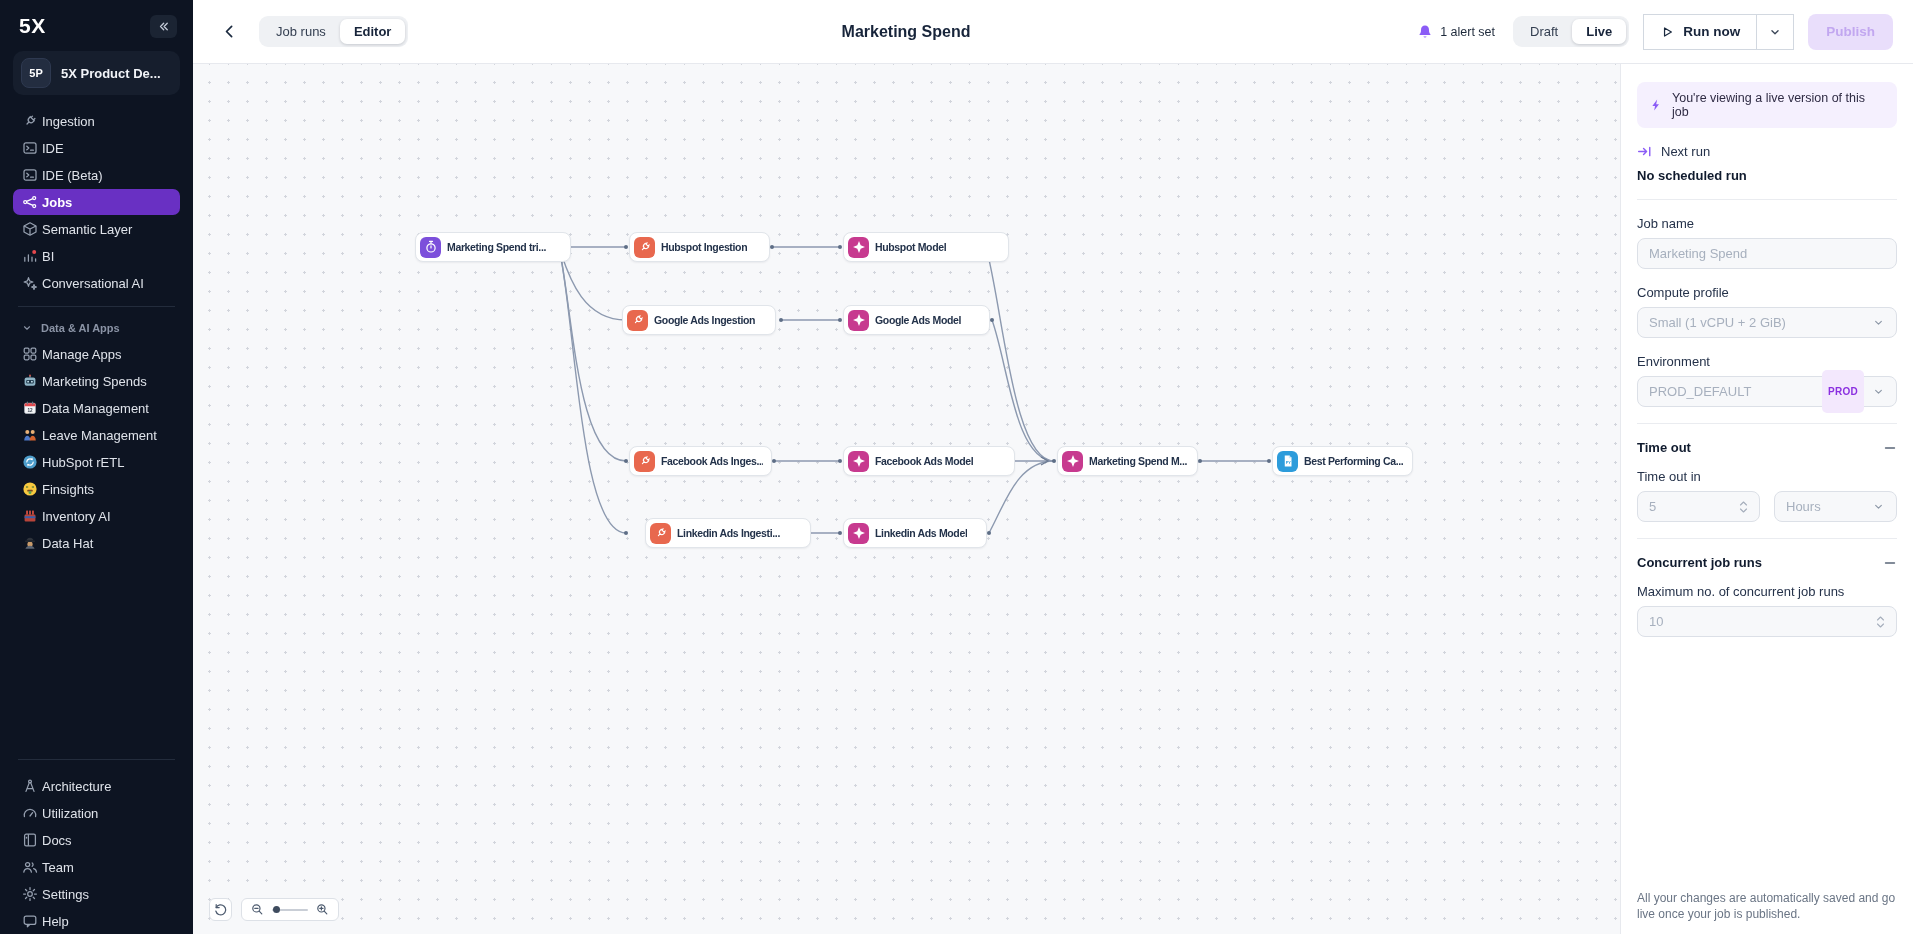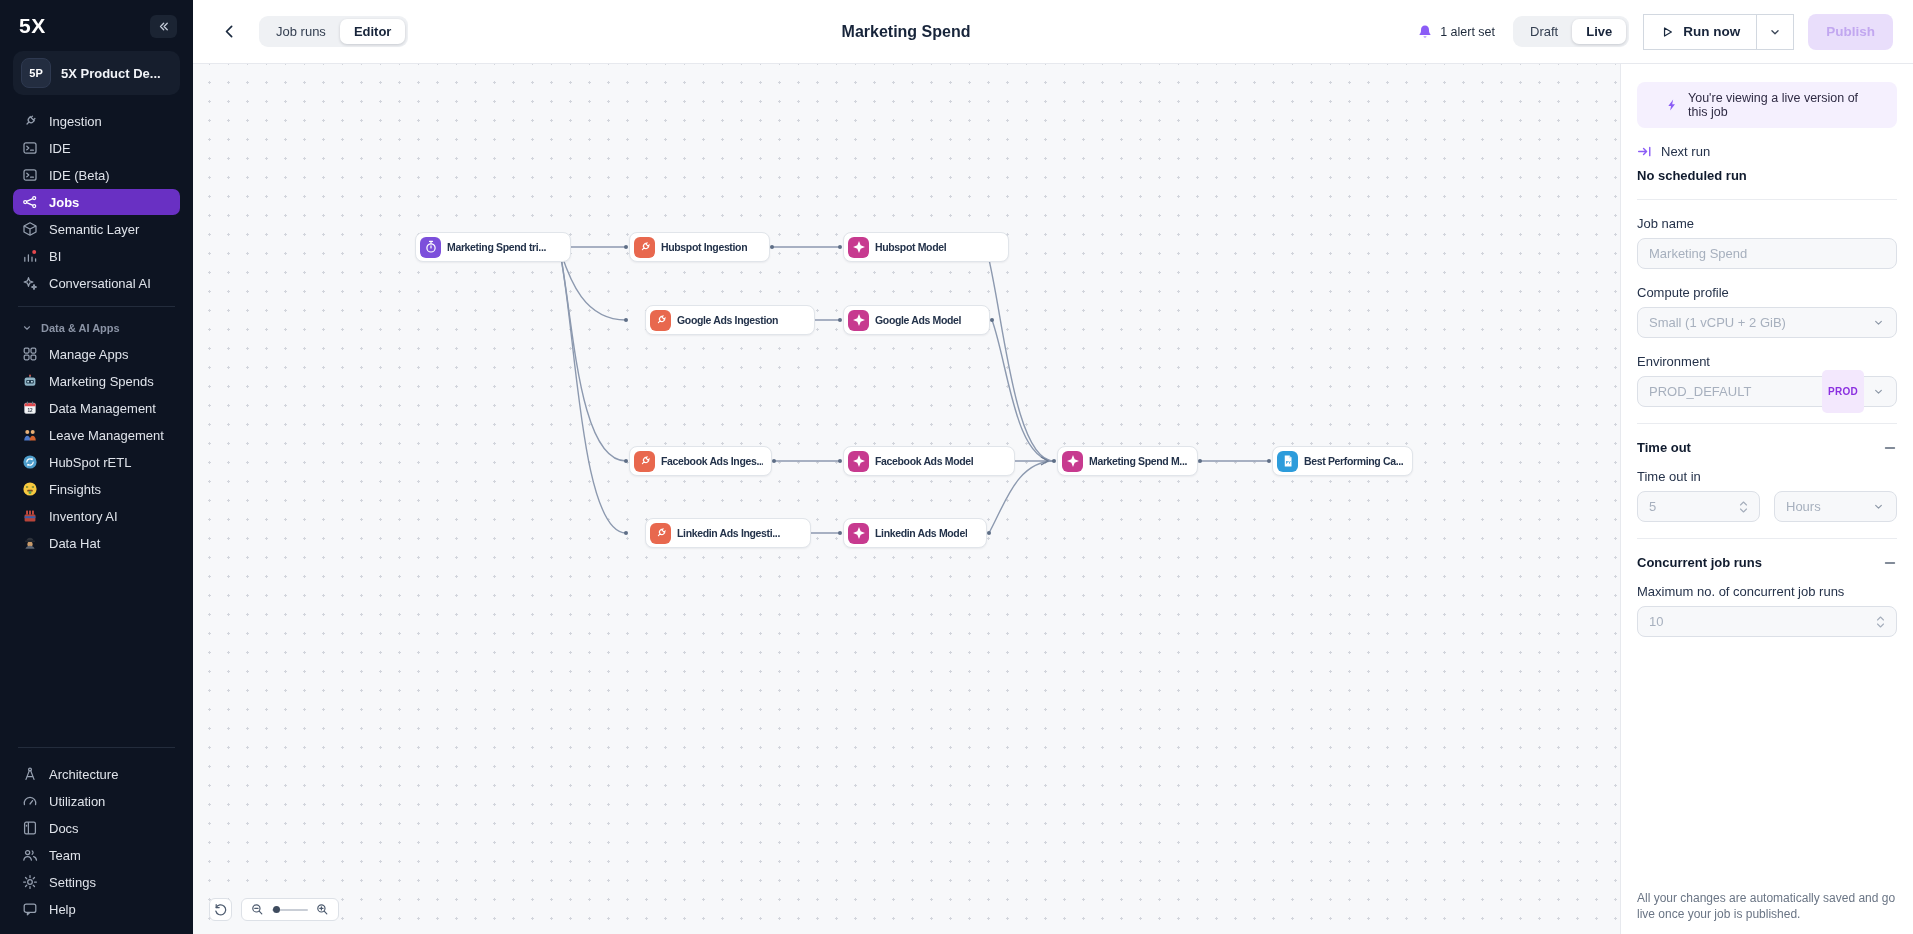--- a/index.html
+++ b/index.html
@@ -8,30 +8,30 @@
     width:1913px; height:934px; overflow:hidden;
     font-family:"Liberation Sans", sans-serif;
     background:#ffffff; color:#1d2a3c;
     -webkit-font-smoothing:antialiased;
   }
   .app { display:flex; width:1913px; height:934px; }
 
   
   .sidebar {
     width:193px; flex:0 0 193px; background:#0d1422; color:#e2e6ed;
-    display:flex; flex-direction:column; padding:14px 13px 12px;
+    display:flex; flex-direction:column; padding:14px 13px 0;
   }
   .sb-top { display:flex; align-items:center; justify-content:space-between; padding:0 3px 0 6px; }
   .logo { font-size:21px; font-weight:800; color:#fff; letter-spacing:.5px; }
   .collapse-btn { width:27px; height:23px; background:#1b2433; border-radius:6px; display:flex; align-items:center; justify-content:center; cursor:pointer; }
   .workspace { margin-top:13px; background:#161e2d; border-radius:10px; padding:7px 8px; display:flex; align-items:center; gap:10px; cursor:pointer; }
   .ws-avatar { width:30px; height:30px; border-radius:8px; background:#232d40; border:1px solid #2e3950; color:#fff; font-size:11px; font-weight:700; display:flex; align-items:center; justify-content:center; }
   .ws-name { font-size:13px; font-weight:700; color:#f2f4f8; white-space:nowrap; }
   .nav { margin-top:13px; display:flex; flex-direction:column; gap:1px; }
-  .nav-item { display:flex; align-items:center; gap:11px; height:26px; padding:0 9px; border-radius:7px; font-size:13px; color:#dfe3ea; cursor:pointer; white-space:nowrap; }
+  .nav-item { display:flex; align-items:center; gap:4px; height:26px; padding:0 9px; border-radius:7px; font-size:13px; color:#dfe3ea; cursor:pointer; white-space:nowrap; }
   .nav-item.active { background:#6930c3; color:#fff; font-weight:600; }
   .nav-icon { width:16px; height:16px; flex:0 0 16px; color:#96a0b0; display:flex; }
   .nav-item.active .nav-icon { color:#ffffff; }
   .sb-divider { height:1px; background:#232c3c; margin:10px 5px; }
   .section-head { display:flex; align-items:center; gap:9px; height:22px; padding:0 9px; color:#8a93a5; font-size:11px; font-weight:700; cursor:pointer; }
   .sb-bottom { margin-top:auto; }
 
   
   .main { flex:1; display:flex; flex-direction:column; min-width:0; }
   .header { height:64px; flex:0 0 64px; background:#fff; border-bottom:1px solid #e7e9ee; display:flex; align-items:center; padding:0 20px 0 22px; position:relative; }
@@ -62,21 +62,21 @@
   .ic-model { background:#c73a8f; } .ic-python { background:#2d9cdb; }
   .node-label { font-size:10.5px; font-weight:600; letter-spacing:-.35px; color:#23324a; white-space:nowrap; overflow:hidden; }
   .canvas-controls { position:absolute; left:16px; bottom:13px; display:flex; align-items:center; gap:9px; }
   .ctrl-btn { width:23px; height:23px; background:#fff; border:1px solid #dde1e7; border-radius:6px; display:flex; align-items:center; justify-content:center; cursor:pointer; }
   .zoom-pill { height:23px; background:#fff; border:1px solid #dde1e7; border-radius:6px; display:flex; align-items:center; gap:8px; padding:0 9px; }
   .zoom-track { width:36px; height:2px; background:#c9ced6; border-radius:2px; position:relative; cursor:pointer; }
   .zoom-knob { position:absolute; left:1px; top:-2.5px; width:7px; height:7px; border-radius:50%; background:#3e4b5e; }
 
   
   .panel { width:293px; flex:0 0 293px; background:#fff; border-left:1px solid #e7e9ee; padding:18px 16px 12px; display:flex; flex-direction:column; overflow:hidden; }
-  .banner { background:#f5f0fe; border-radius:8px; padding:9px 28px; display:flex; align-items:center; gap:9px; font-size:12.5px; color:#2f2b44; }
+  .banner { background:#f5f0fe; border-radius:8px; padding:9px 12px; display:flex; align-items:center; gap:9px; font-size:12.5px; color:#2f2b44; }
   .next-run { margin-top:16px; display:flex; align-items:center; gap:9px; font-size:13px; color:#25324a; }
   .next-run-value { margin-top:9px; font-size:13px; font-weight:700; color:#101b2e; }
   .p-divider { height:1px; background:#eaecf0; margin:16px 0; flex:0 0 1px; }
   .field-label { font-size:13px; color:#25324a; margin-bottom:7px; }
   .input { height:31px; border:1px solid #dce0e7; background:#f7f8fa; border-radius:8px; display:flex; align-items:center; padding:0 11px; font-size:13px; color:#a7b0be; }
   .input .grow { flex:1; white-space:nowrap; overflow:hidden; }
   .badge-prod { background:#f3e8fd; color:#8b2fe0; font-size:10px; font-weight:700; letter-spacing:.3px; padding:16px 6px; border-radius:5px; margin-right:8px; }
   .sec-head { display:flex; align-items:center; justify-content:space-between; font-size:13px; font-weight:700; color:#101b2e; }
   .minus-btn { display:flex; cursor:pointer; }
   .row2 { display:flex; gap:14px; }
@@ -449,21 +449,21 @@
         <div class="node" style="left:436px;top:168px;width:141px">
           <span class="node-icon ic-ingestion">
               <svg width="14" height="14" viewBox="0 0 16 16">
                 <g fill="none" stroke="#fff" stroke-width="1.3" stroke-linecap="round" transform="rotate(45 8 8)">
                   <path d="M6.3 2.8v2M9.7 2.8v2M5.2 4.8h5.6v1.7a2.8 2.8 0 0 1-5.6 0zM8 9.5v2.7"></path>
                 </g>
               </svg>
             </span>
           <span class="node-label">Hubspot Ingestion</span>
         </div>
-        <div class="node" style="left:452px;top:241px;width:170px">
+        <div class="node" style="left:429px;top:241px;width:154px">
           <span class="node-icon ic-ingestion">
               <svg width="14" height="14" viewBox="0 0 16 16">
                 <g fill="none" stroke="#fff" stroke-width="1.3" stroke-linecap="round" transform="rotate(45 8 8)">
                   <path d="M6.3 2.8v2M9.7 2.8v2M5.2 4.8h5.6v1.7a2.8 2.8 0 0 1-5.6 0zM8 9.5v2.7"></path>
                 </g>
               </svg>
             </span>
           <span class="node-label">Google Ads Ingestion</span>
         </div>
         <div class="node" style="left:436px;top:382px;width:143px">

